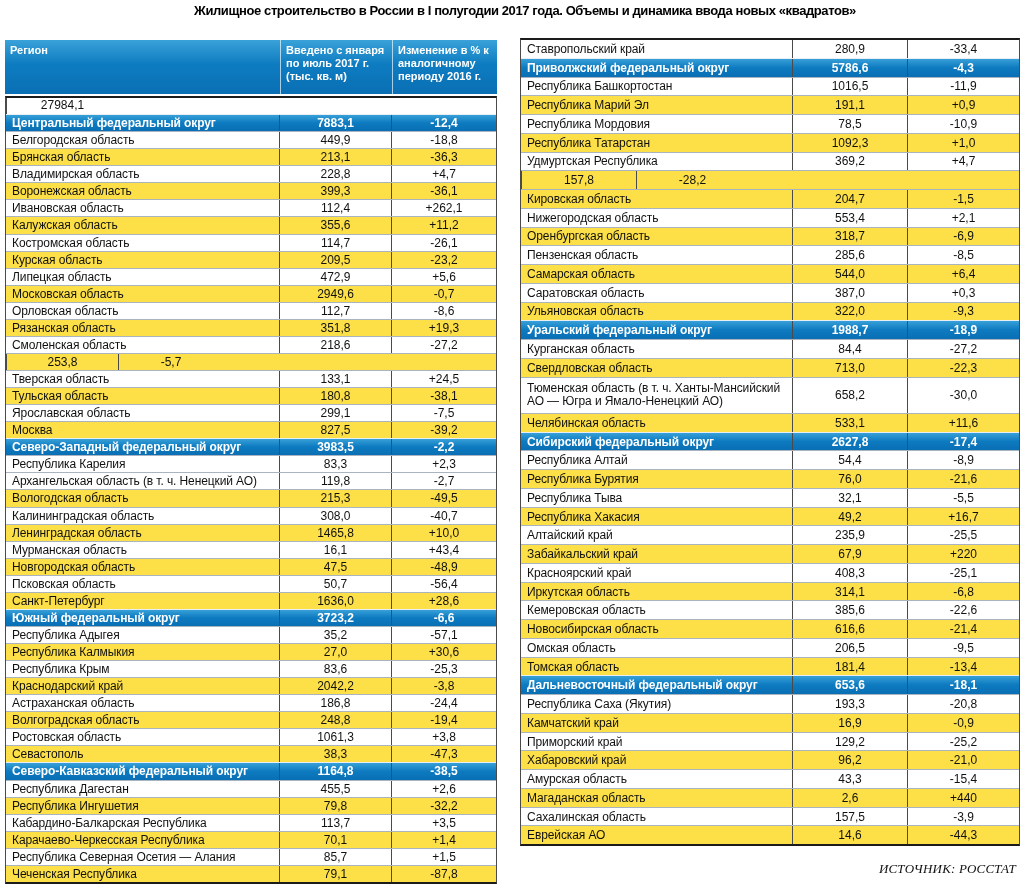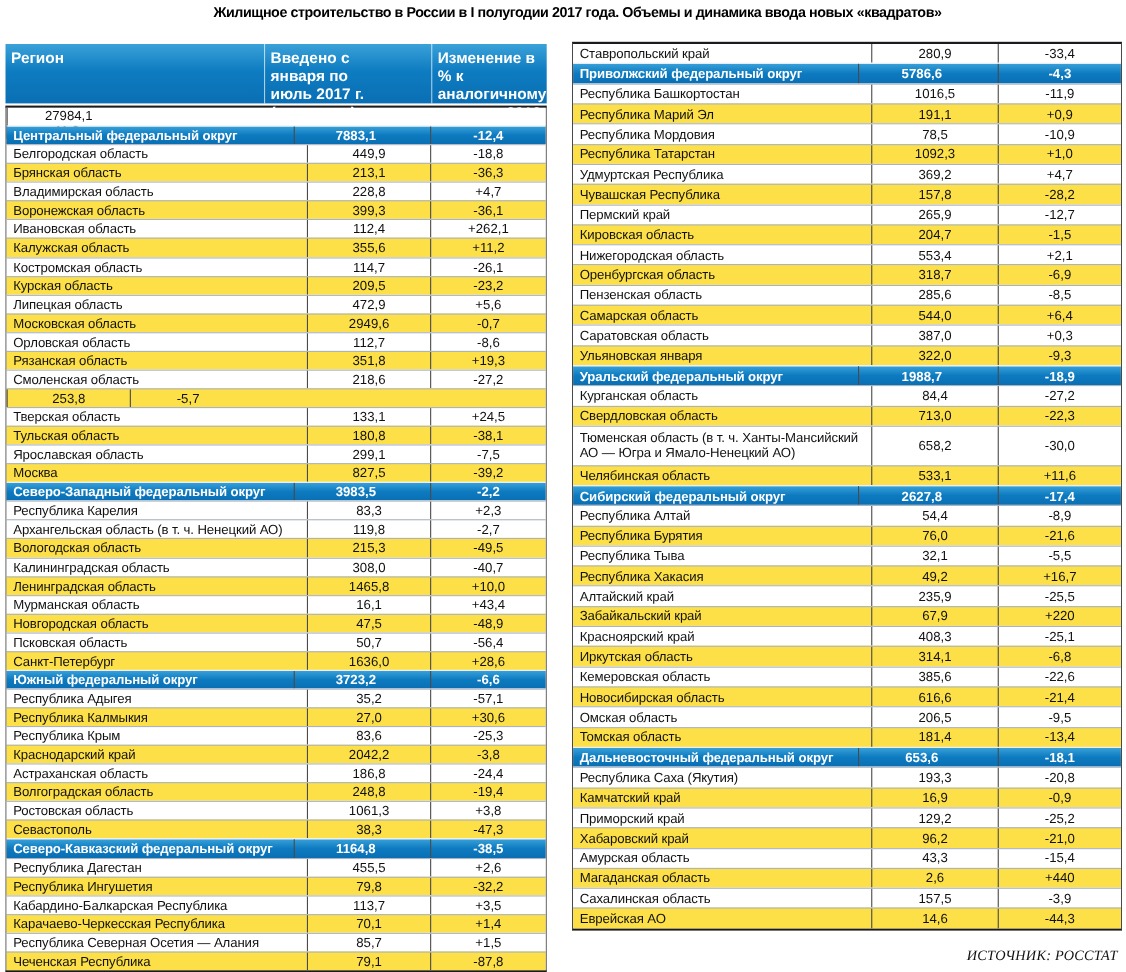--- a/index.html
+++ b/index.html
@@ -11,46 +11,46 @@
     position:absolute; top:3px; left:0; width:982px; text-align:center;
     font-size:13px; font-weight:bold; letter-spacing:-0.4px; white-space:nowrap; color:#000;padding-left:34px;
   }
   .tbl { position:absolute; }
   #left-table  { left:5px;   top:40px; width:492px; }
   #right-table { left:520px; top:38px; width:500px;border-radius:24px; }
 
   .thead {
     display:flex; height:54px; box-sizing:border-box;
     background:linear-gradient(180deg,#3aa2d9 0%,#0e7cc1 45%,#0a6fb4 100%);
-    color:#fff; font-weight:bold; font-size:14px; line-height:1.18;
+    color:#fff; font-weight:bold; font-size:11px; line-height:1.18;
   }
   .thead .hc { box-sizing:border-box; padding:4px 5px; }
   .thead .hc + .hc { border-left:1px solid rgba(255,255,255,.65); }
   .hc-name { flex:1 1 auto; }
-  .hc-val, .hc-chg { flex:none;margin-left:40px; }
+  .hc-val, .hc-chg { flex:none; }
 
   .tbody {
     display:flex; flex-direction:column; box-sizing:border-box; margin-top:2px;
     border-top:2px solid #1b1b1b; border-bottom:2px solid #1b1b1b;
     border-left:1px solid #4a4a4a; border-right:1px solid #4a4a4a;
   }
   #left-table  .tbody { height:788px; }
   #right-table .tbody { height:808px; margin-top:0; }
 
   .row {
     display:flex; flex:1 1 0; min-height:0;
     border-top:1px solid #aab4c0; font-size:12px;
   }
   .row:first-child { border-top:none; }
   .row.tall { flex:2 1 0; }
   .row.white { background:#ffffff; }
   .row.shade { background:#fde047; }
   .row.district {
     background:linear-gradient(180deg,#37a0d8 0%,#0d7ac0 50%,#0a6fb4 100%);
-    color:#fff; font-weight:bold; border-top-color:#e9eef5;gap:12px;
+    color:#fff; font-weight:bold; border-top-color:#e9eef5;
   }
   .row.total { font-weight:normal;flex-direction:column; }
 
   .cell { box-sizing:border-box; display:flex; align-items:center; min-width:0; }
   .c-name { flex:1 1 auto; padding:0 6px; white-space:nowrap; overflow:hidden; letter-spacing:-0.1px; }
   .row.tall .c-name { white-space:normal; line-height:1.12; }
   .c-val, .c-chg { flex:none; justify-content:center; border-left:1px solid #4a4a4a; text-align:center; }
 
   #left-table  .c-val, #left-table  .hc-val { width:112px; }
   #left-table  .c-chg, #left-table  .hc-chg { width:105px; }
@@ -338,28 +338,22 @@
         <div class="cell c-name">Республика Татарстан</div>
         <div class="cell c-val">1092,3</div>
         <div class="cell c-chg">+1,0</div>
       </div>
       <div class="row white">
         <div class="cell c-name">Удмуртская Республика</div>
         <div class="cell c-val">369,2</div>
         <div class="cell c-chg">+4,7</div>
       </div>
       <div class="row shade">
-        <div class="cell c-name">Чувашская Республика</div>
         <div class="cell c-val">157,8</div>
         <div class="cell c-chg">-28,2</div>
-      </div>
-      <div class="row white">
-        <div class="cell c-name">Пермский край</div>
-        <div class="cell c-val">265,9</div>
-        <div class="cell c-chg">-12,7</div>
       </div>
       <div class="row shade">
         <div class="cell c-name">Кировская область</div>
         <div class="cell c-val">204,7</div>
         <div class="cell c-chg">-1,5</div>
       </div>
       <div class="row white">
         <div class="cell c-name">Нижегородская область</div>
         <div class="cell c-val">553,4</div>
         <div class="cell c-chg">+2,1</div>
@@ -378,21 +372,21 @@
         <div class="cell c-name">Самарская область</div>
         <div class="cell c-val">544,0</div>
         <div class="cell c-chg">+6,4</div>
       </div>
       <div class="row white">
         <div class="cell c-name">Саратовская область</div>
         <div class="cell c-val">387,0</div>
         <div class="cell c-chg">+0,3</div>
       </div>
       <div class="row shade">
-        <div class="cell c-name">Ульяновская января</div>
+        <div class="cell c-name">Ульяновская область</div>
         <div class="cell c-val">322,0</div>
         <div class="cell c-chg">-9,3</div>
       </div>
       <div class="row district">
         <div class="cell c-name">Уральский федеральный округ</div>
         <div class="cell c-val">1988,7</div>
         <div class="cell c-chg">-18,9</div>
       </div>
       <div class="row white">
         <div class="cell c-name">Курганская область</div>

